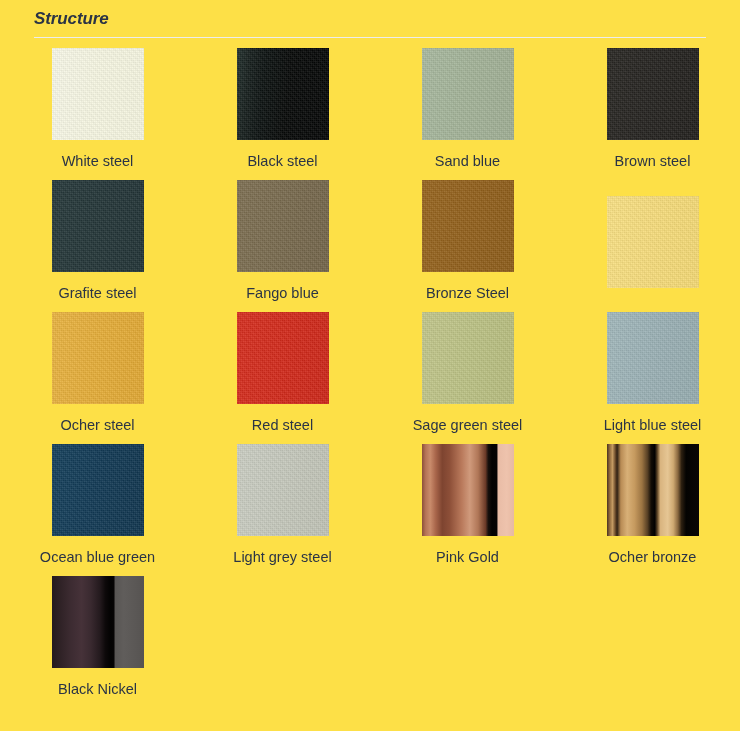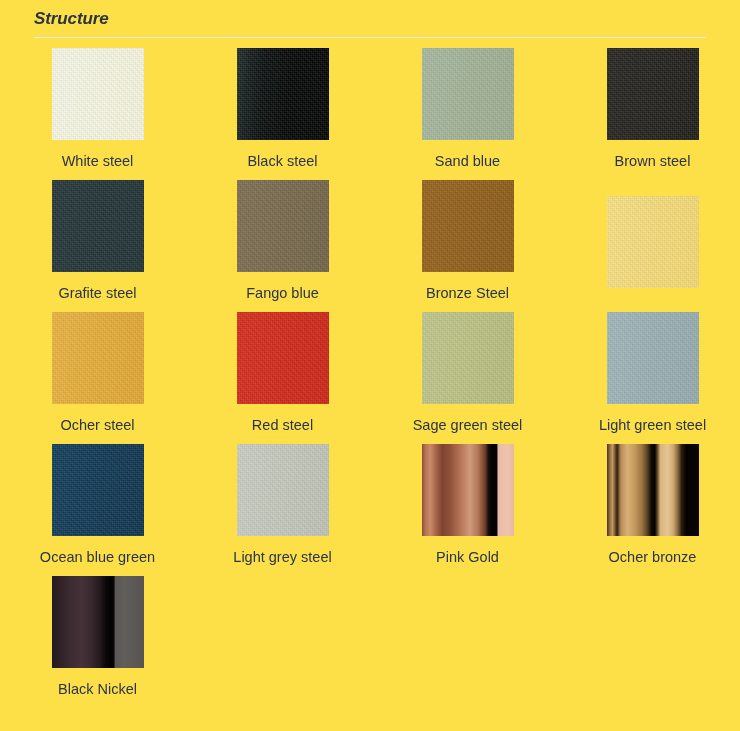--- a/index.html
+++ b/index.html
@@ -155,21 +155,21 @@
       <div class="swatch-cell">
         <div class="swatch-tile" style="background: linear-gradient(100deg, rgb(214, 47, 32) 0%, rgb(210, 42, 27) 50%, rgb(204, 38, 24) 100%);"></div>
         <div class="swatch-label">Red steel</div>
       </div>
       <div class="swatch-cell">
         <div class="swatch-tile" style="background: linear-gradient(100deg, rgb(194, 199, 140) 0%, rgb(188, 194, 133) 50%, rgb(182, 188, 126) 100%);"></div>
         <div class="swatch-label">Sage green steel</div>
       </div>
       <div class="swatch-cell">
         <div class="swatch-tile" style="background: linear-gradient(100deg, rgb(162, 184, 188) 0%, rgb(155, 177, 181) 50%, rgb(149, 171, 175) 100%);"></div>
-        <div class="swatch-label">Light green steel</div>
+        <div class="swatch-label">Light blue steel</div>
       </div>
       <div class="swatch-cell">
         <div class="swatch-tile" style="background: linear-gradient(100deg, rgb(21, 64, 92) 0%, rgb(18, 58, 85) 50%, rgb(16, 53, 78) 100%);"></div>
         <div class="swatch-label">Ocean blue green</div>
       </div>
       <div class="swatch-cell">
         <div class="swatch-tile" style="background: linear-gradient(100deg, rgb(203, 206, 195) 0%, rgb(197, 200, 188) 50%, rgb(191, 194, 181) 100%);"></div>
         <div class="swatch-label">Light grey steel</div>
       </div>
       <div class="swatch-cell">

